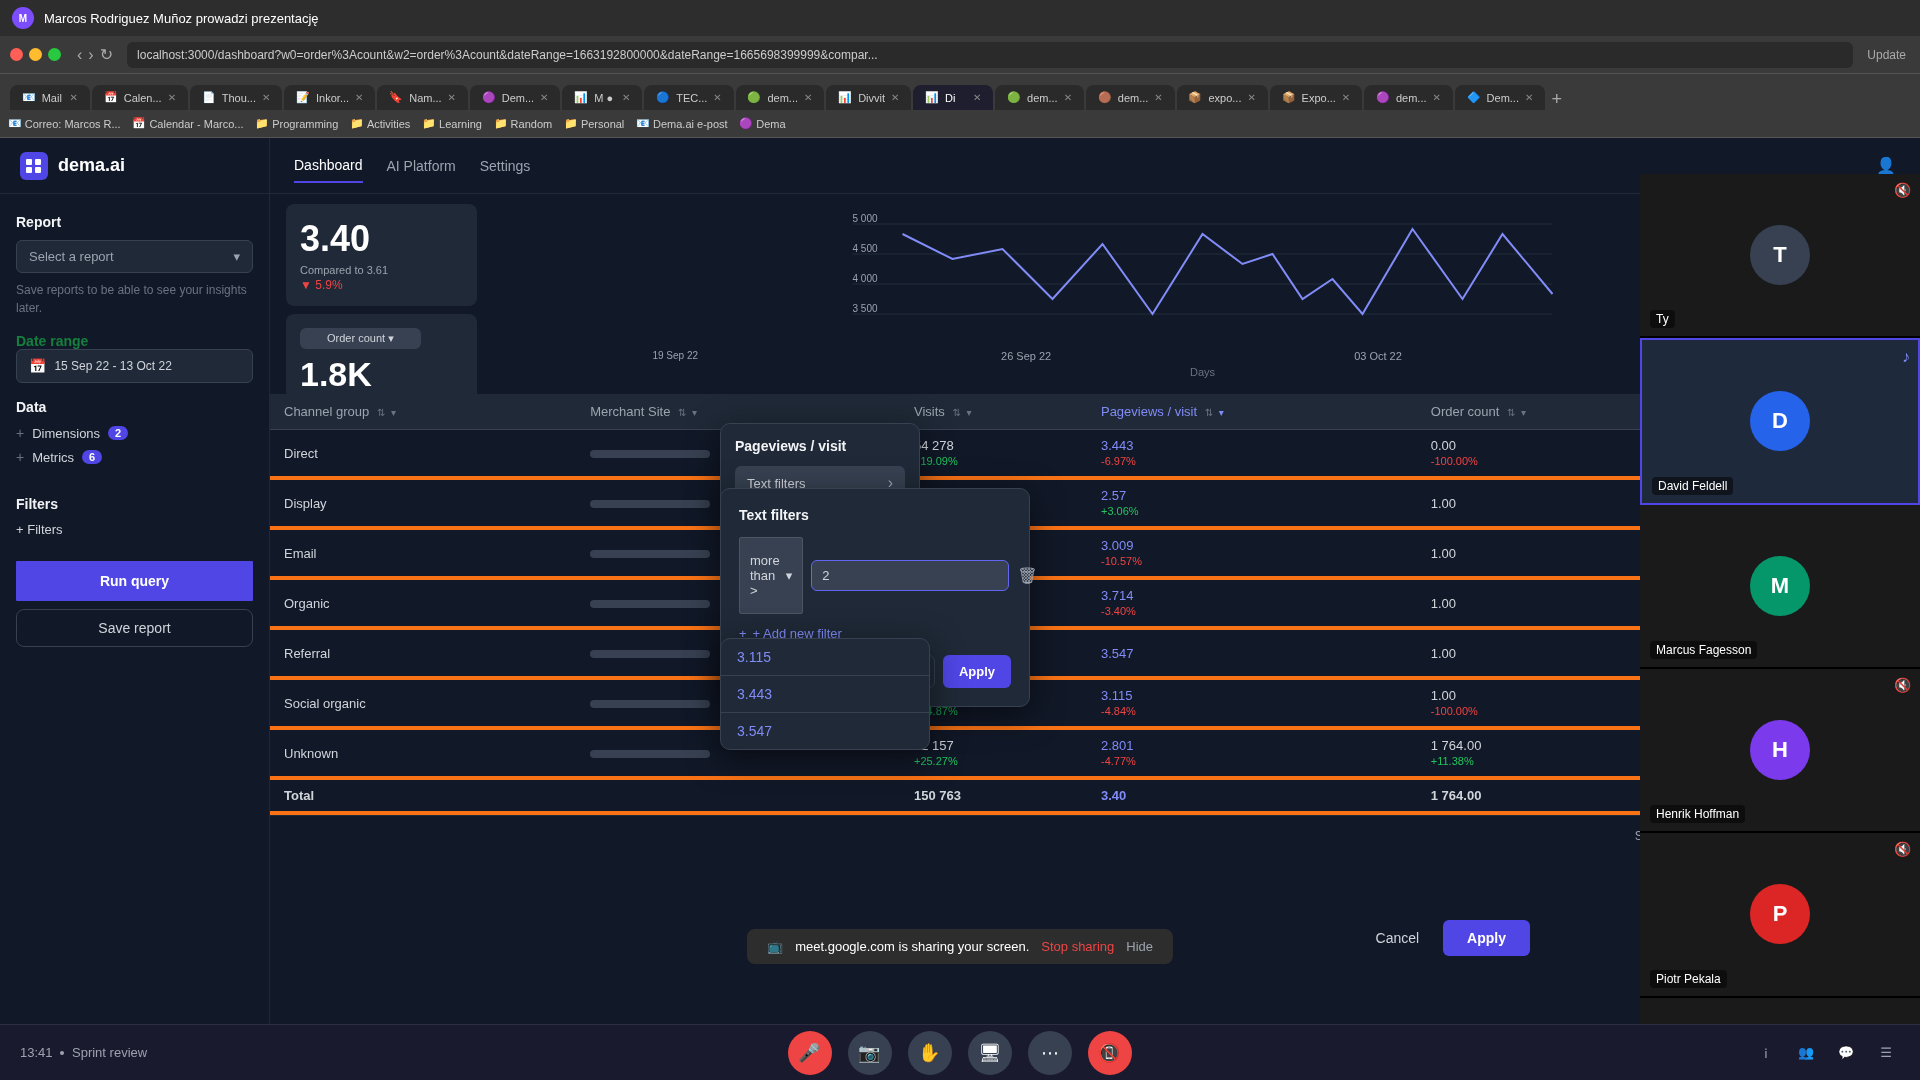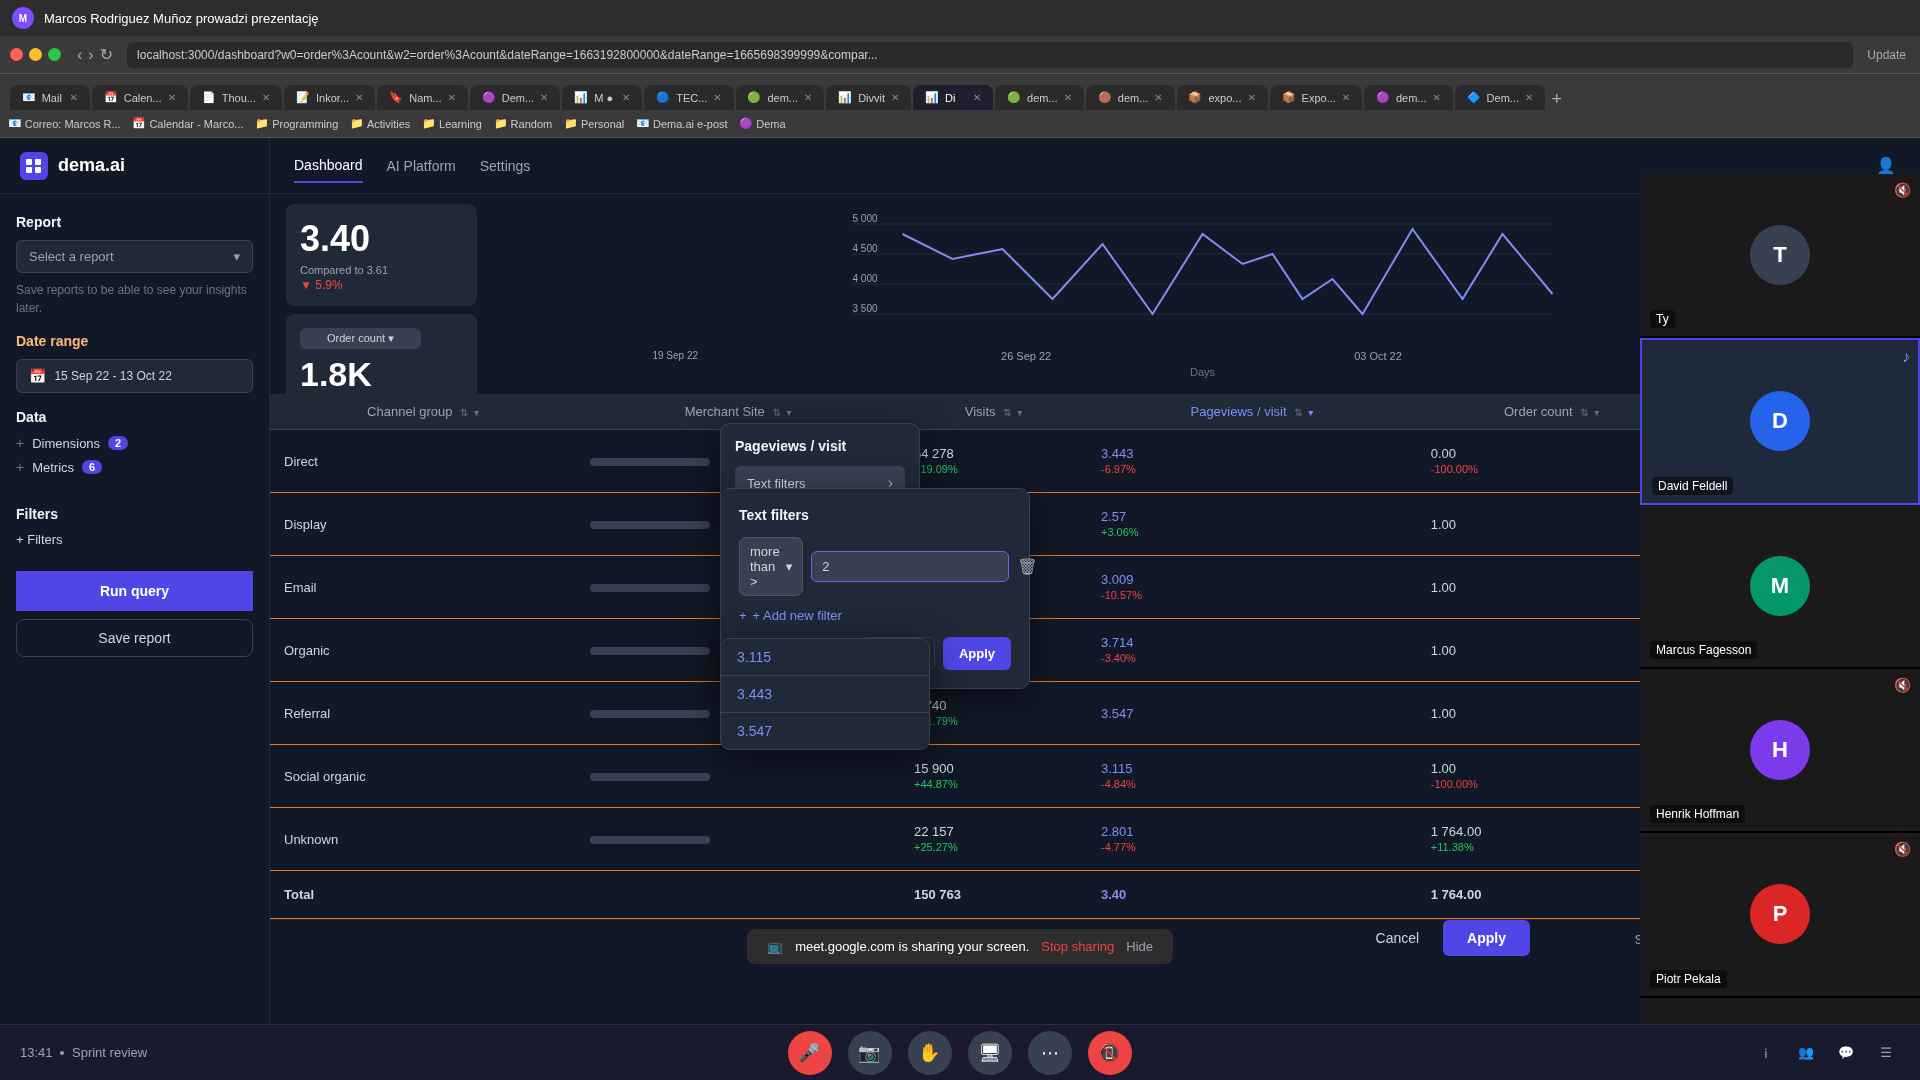--- a/index.html
+++ b/index.html
@@ -38,58 +38,58 @@
     .app-name { font-size: 18px; font-weight: 600; color: #fff; }
 
     .sidebar-content { padding: 20px 16px; flex: 1; overflow-y: auto; }
 
     .report-section { margin-bottom: 16px; }
     .report-label { font-size: 14px; font-weight: 600; color: #f3f4f6; margin-bottom: 10px; }
     .select-box { background: #1f2937; border: 1px solid #374151; border-radius: 6px; padding: 8px 12px; font-size: 13px; color: #9ca3af; display: flex; justify-content: space-between; align-items: center; cursor: pointer; }
     .save-hint { font-size: 12px; color: #6b7280; margin-top: 8px; line-height: 1.5; }
 
     .date-range-section { margin-bottom: 16px; }
-    .date-range-label { font-size: 14px; font-weight: 600; color: #fdba74; margin-bottom: 10px; }
+    .date-range-label { font-size: 14px; font-weight: 600; color: #15803d; }
     .date-range-btn { background: #1f2937; border: 1px solid #374151; border-radius: 6px; padding: 8px 12px; font-size: 12px; color: #d1d5db; display: flex; align-items: center; gap: 8px; cursor: pointer; }
     .calendar-icon { color: #6b7280; font-size: 14px; }
 
     .data-section { margin-bottom: 31px; }
     .data-label { font-size: 14px; font-weight: 600; color: #f3f4f6; margin-bottom: 10px; }
     .data-item { display: flex; align-items: center; gap: 8px; margin-bottom: 8px; cursor: pointer; color: #d1d5db; font-size: 13px; }
     .data-item-plus { color: #6b7280; font-size: 14px; }
     .data-badge { background: #4f46e5; color: white; border-radius: 10px; padding: 1px 7px; font-size: 11px; font-weight: 600; }
 
     .filters-section { margin-bottom: 16px; }
     .filters-label { font-size: 14px; font-weight: 600; color: #f3f4f6; margin-bottom: 10px; }
     .filter-add { display: flex; align-items: center; gap: 6px; color: #d1d5db; font-size: 13px; cursor: pointer; }
 
     .run-query-btn { margin: 8px 0; background: #4f46e5; color: white; border: none; border-radius: 1px; padding: 12px; width: 100%; font-size: 14px; font-weight: 600; cursor: pointer; }
     .save-report-btn { background: transparent; color: #d1d5db; border: 1px solid #374151; border-radius: 8px; padding: 10px; width: 100%; font-size: 14px; cursor: pointer; }
     .nav-link { color: #9ca3af; font-size: 14px; cursor: pointer; padding: 8px 0; }
     .nav-link.active { color: #fff; border-bottom: 2px solid #4f46e5; }
     .data-table { width: 100%; border-collapse: collapse; font-size: 13px; }
-    .data-table th { background: #1f2937; color: #9ca3af; padding: 10px 14px; text-align: center; font-weight: 500; border-bottom: 1px solid #374151; white-space: nowrap; }
-    .data-table td { padding: 16px 14px; color: #d1d5db; border-bottom: 1px solid #f97316; }
+    .data-table th { background: #1f2937; color: #9ca3af; padding: 10px 14px; text-align: left; font-weight: 500; border-bottom: 1px solid #374151; white-space: nowrap; }
+    .data-table td { padding: 8px 14px; color: #d1d5db; border-bottom: 4px solid #f97316; }
     .table-change { font-size: 11px; }
     .table-change.positive { color: #22c55e; }
     .table-change.negative { color: #ef4444; }
     .sort-icon { color: #6b7280; font-size: 10px; margin-left: 4px; }
     .filter-icon { color: #6b7280; font-size: 10px; margin-left: 2px; cursor: pointer; }
 
     
     .popup-overlay { position: absolute; background: #1f2937; border: 1px solid #374151; border-radius: 10px; box-shadow: 0 8px 32px rgba(0,0,0,0.5); z-index: 100; }
 
     
     .pv-filter-popup { top: 300px; left: 560px; width: 210px; padding: 14px; }
 
     
     .text-filter-popup { top: 360px; left: 560px; width: 320px; padding: 18px; }
     .tf-title { font-size: 14px; font-weight: 600; color: #f3f4f6; margin-bottom: 14px; }
     .tf-row { display: flex; align-items: center; gap: 8px; margin-bottom: 12px; }
-    .tf-select { background: #374151; border: 1px solid #4b5563; border-radius: 7px; padding: 6px 10px; font-size: 13px; color: #d1d5db; cursor: pointer; display: flex; align-items: center; gap: 6px; }
+    .tf-select { background: #374151; border: 1px solid #4b5563; border-radius: 2px; padding: 15px 10px; font-size: 13px; color: #d1d5db; cursor: pointer; display: flex; align-items: center; gap: 6px; }
     .tf-input { flex: 1; background: #374151; border: 1px solid #4b5563; border-radius: 6px; padding: 7px 10px; font-size: 13px; color: #d1d5db; border: 1px solid #6366f1; }
     .tf-delete { color: #9ca3af; cursor: pointer; font-size: 16px; }
     .tf-add-filter { color: #818cf8; font-size: 13px; cursor: pointer; display: flex; align-items: center; gap: 6px; margin-bottom: 14px; }
     .tf-actions { display: flex; justify-content: flex-end; gap: 8px; }
     .tf-cancel-btn { background: transparent; border: 1px solid #374151; color: #d1d5db; border-radius: 6px; padding: 8px 16px; font-size: 13px; cursor: pointer; }
     .tf-apply-btn { background: #4f46e5; color: white; border: none; border-radius: 6px; padding: 8px 16px; font-size: 13px; font-weight: 600; cursor: pointer; }
 
     
     .values-popup { top: 490px; left: 560px; width: 210px; padding: 0; overflow: hidden; }
     .values-popup-item { padding: 10px 16px; color: #818cf8; font-size: 14px; border-bottom: 1px solid #374151; cursor: pointer; }

